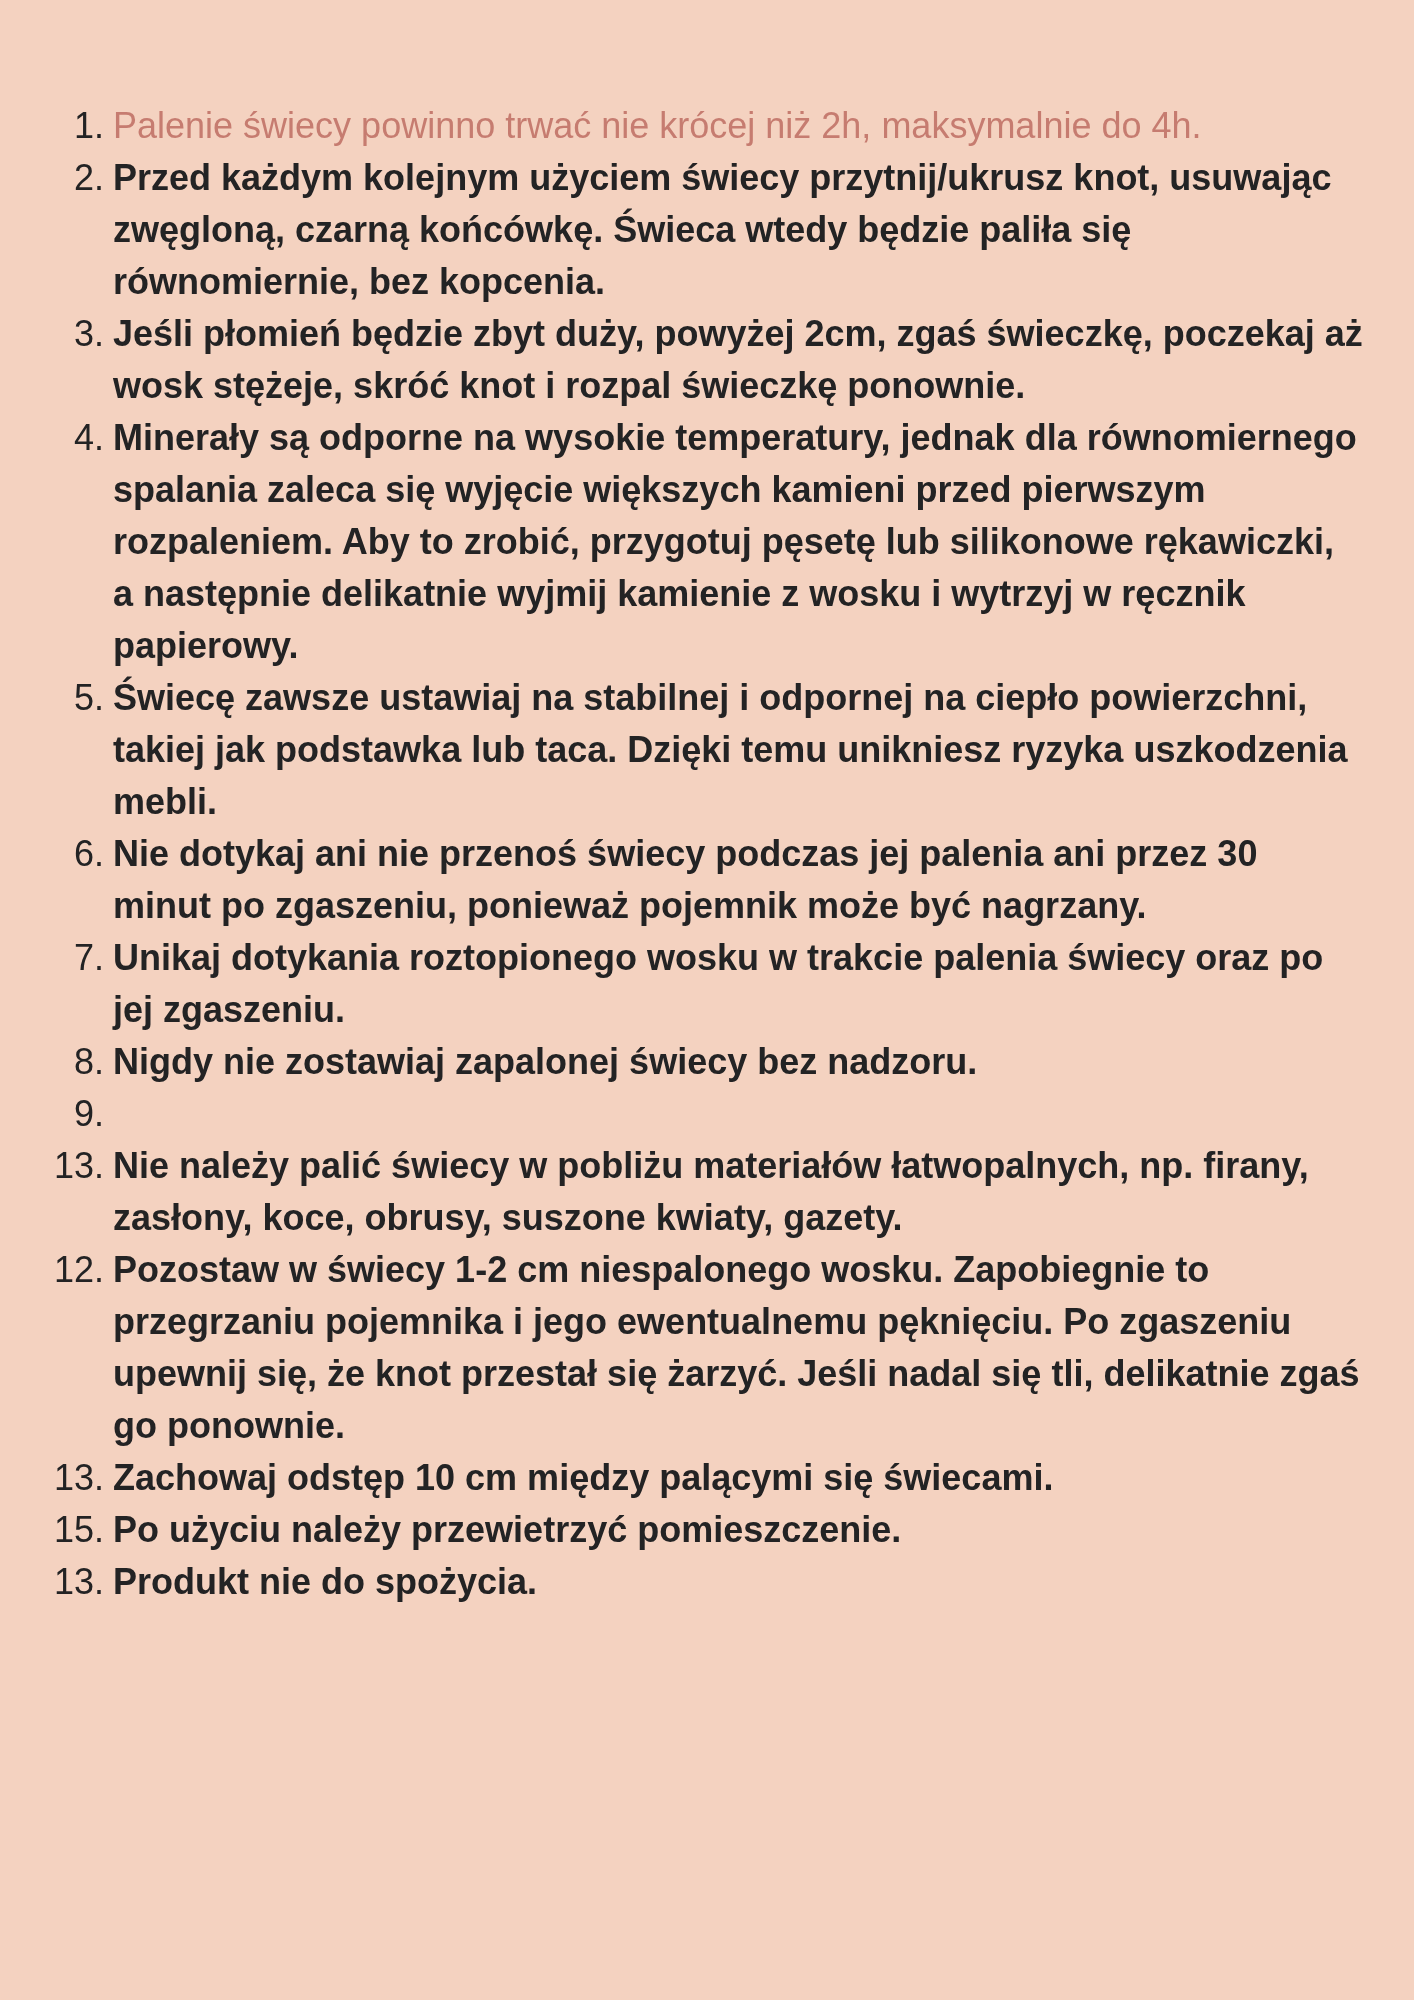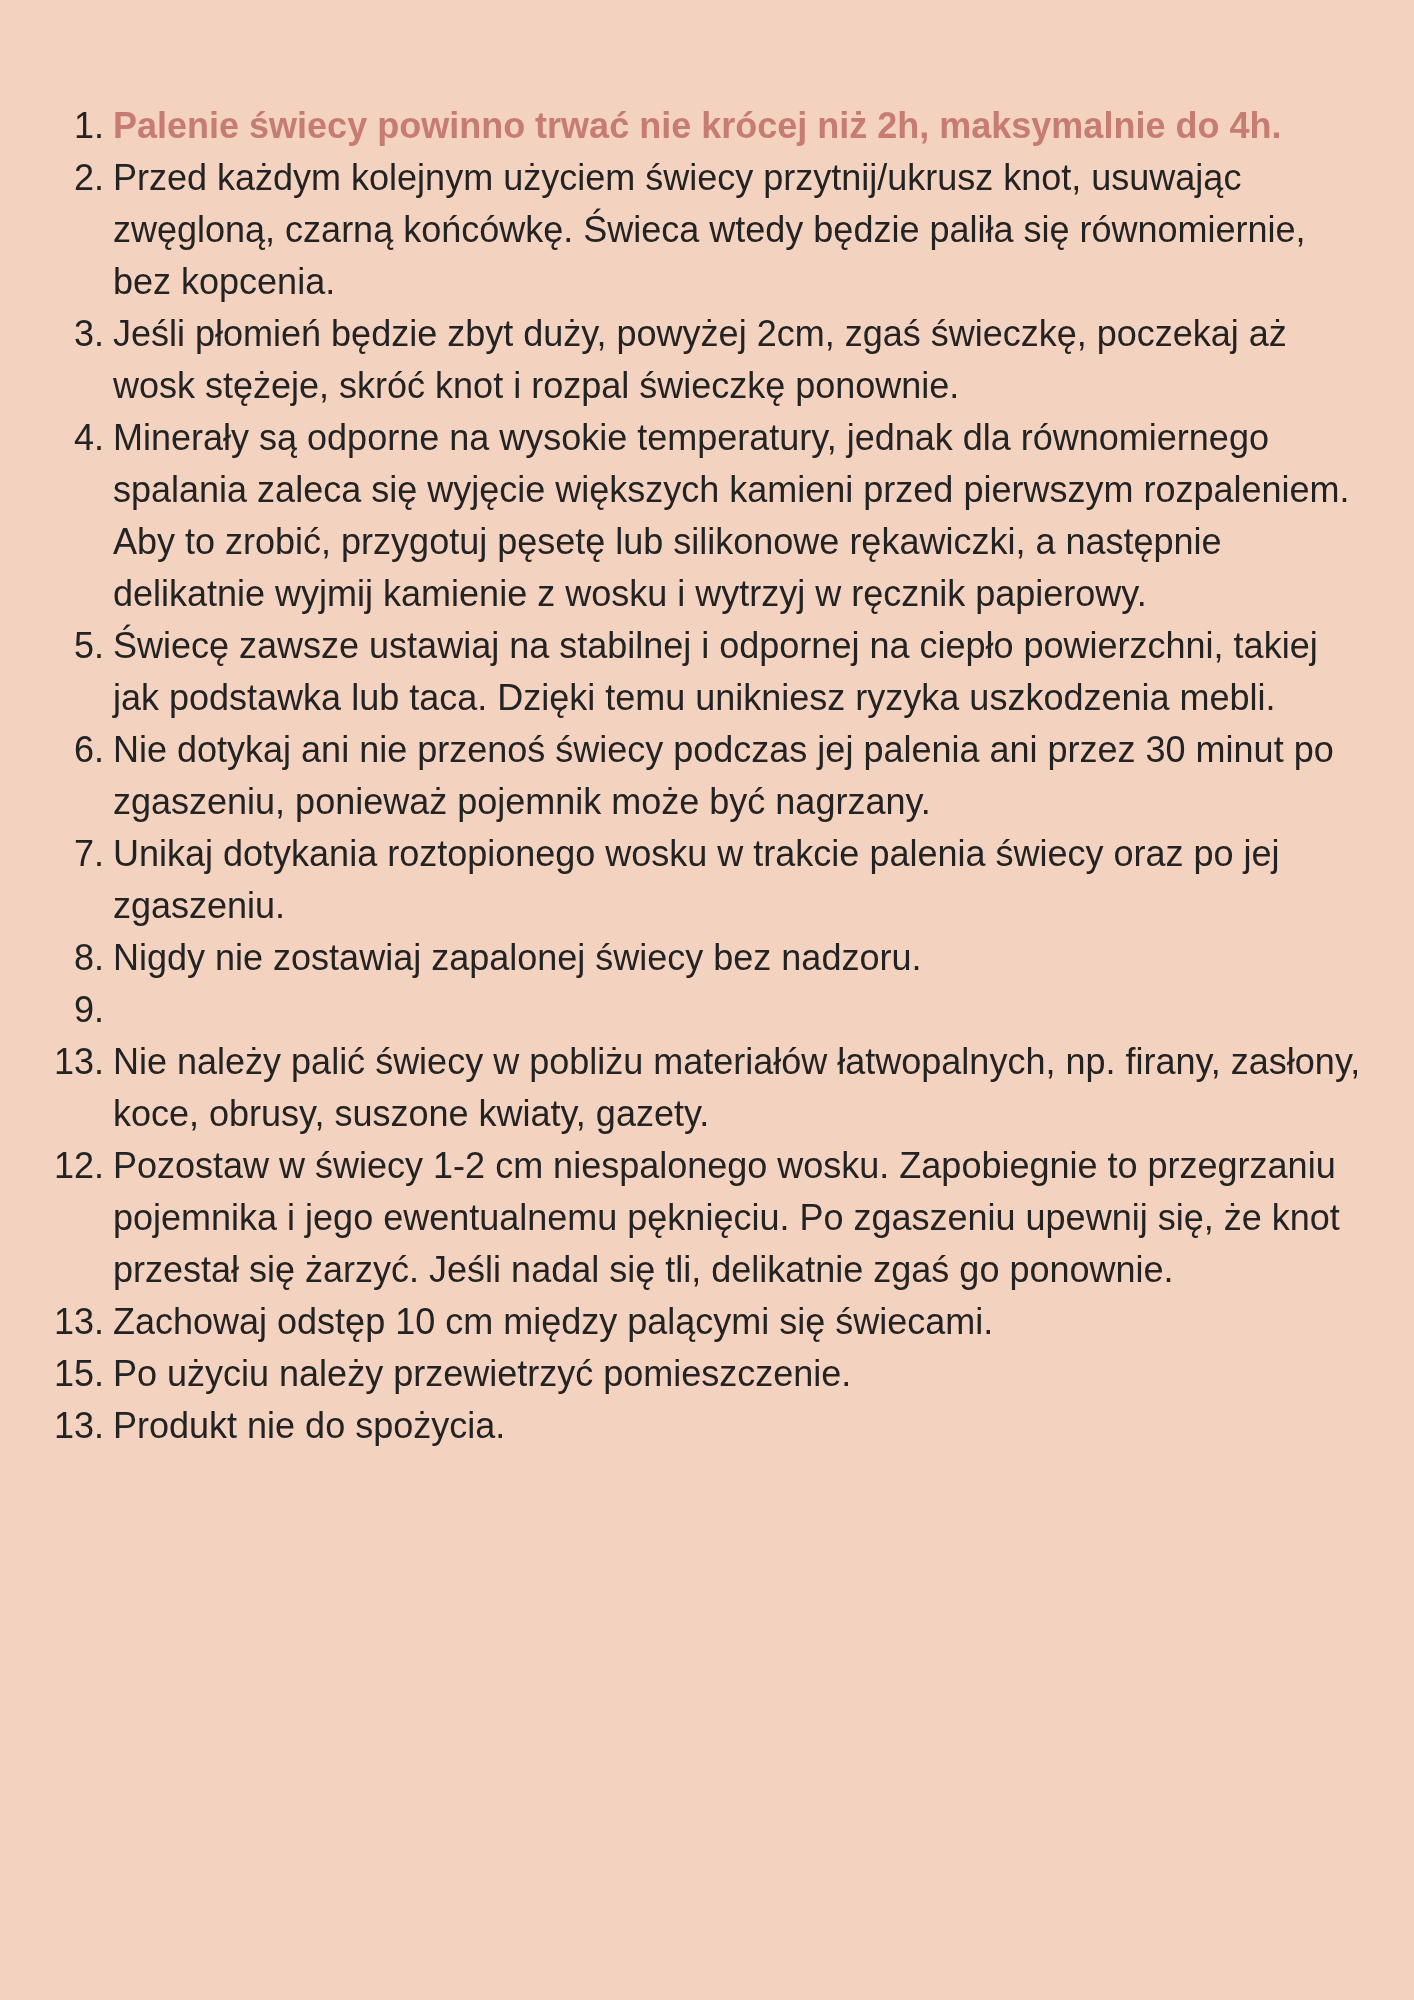--- a/index.html
+++ b/index.html
@@ -31,24 +31,25 @@
   .num {
     flex: 0 0 113px;
     padding-right: 9px;
     text-align: right;
     color: var(--fg);
     white-space: nowrap;
   }
   .txt {
     flex: 0 1 auto;
     max-width: 1250px;
+    font-weight: bold;
   }
   .li.hl .txt {
     color: var(--accent);
-    font-weight: 700;
+    font-weight: 400;
   }
 </style>
 </head>
 <body>
 
 <div class="page">
   <div class="list">
 
     <div class="li hl">
       <span class="num">1.</span>

